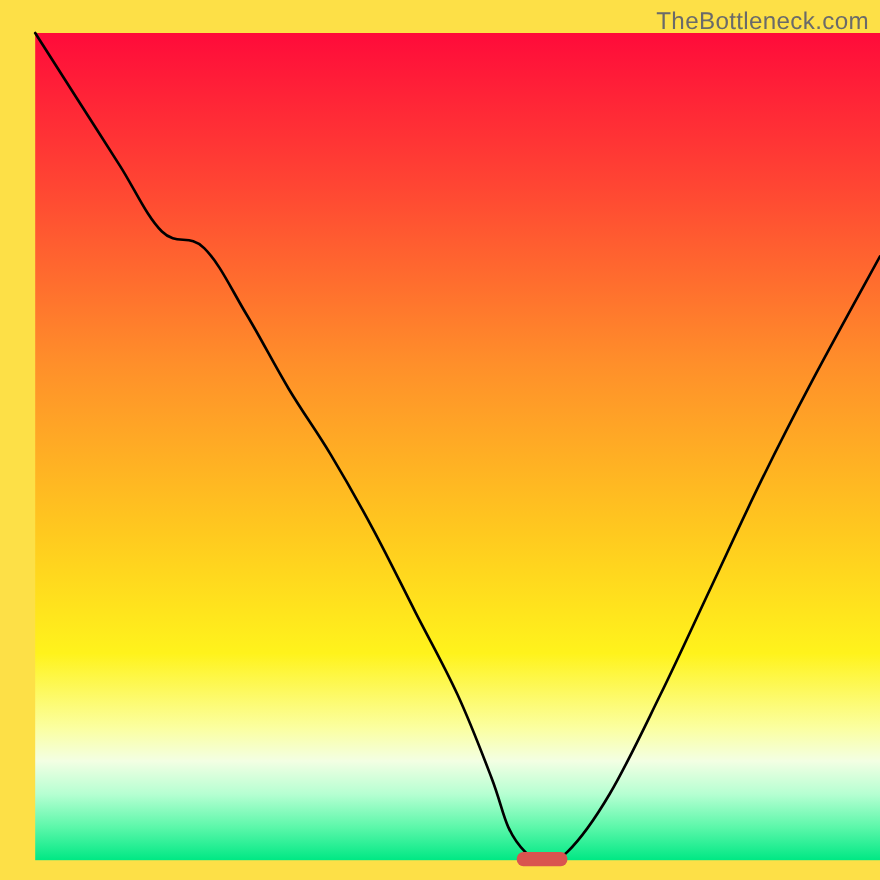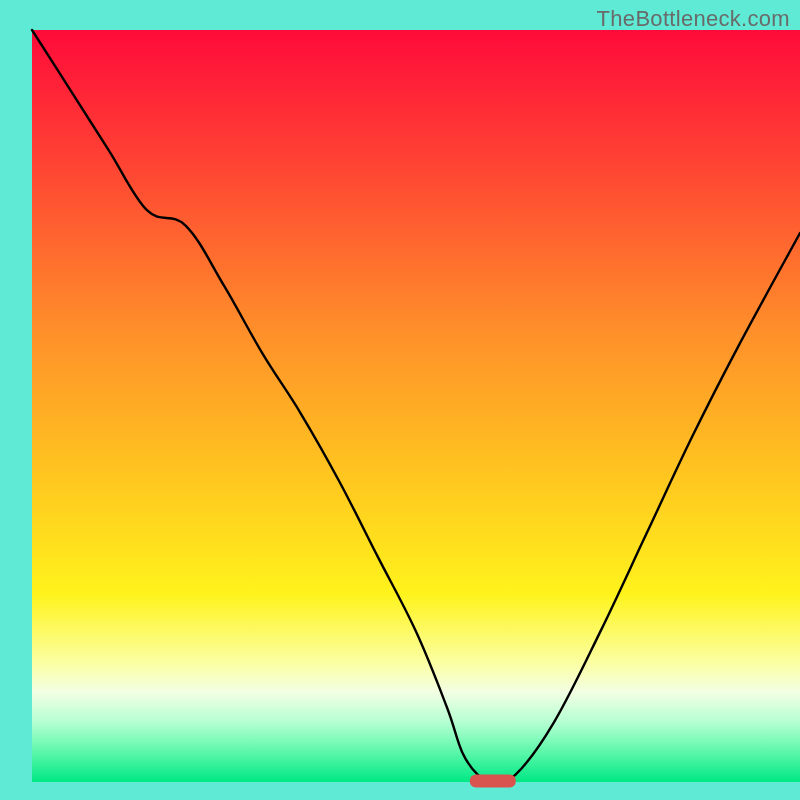--- a/index.html
+++ b/index.html
@@ -8,21 +8,21 @@
     width: 800px;
     height: 800px;
     overflow: hidden;
     background: #000;
     font-family: Arial, Helvetica, sans-serif;
   }
   .frame {
     position: relative;
     width: 800px;
     height: 800px;
-    background: #5eead4;
+    background: #fde047;
   }
   .watermark {
     position: absolute;
     top: 6px;
     right: 10px;
     color: #6a6a6a;
     font-size: 22px;
     font-weight: 400;
     letter-spacing: 0.3px;
     z-index: 10;

